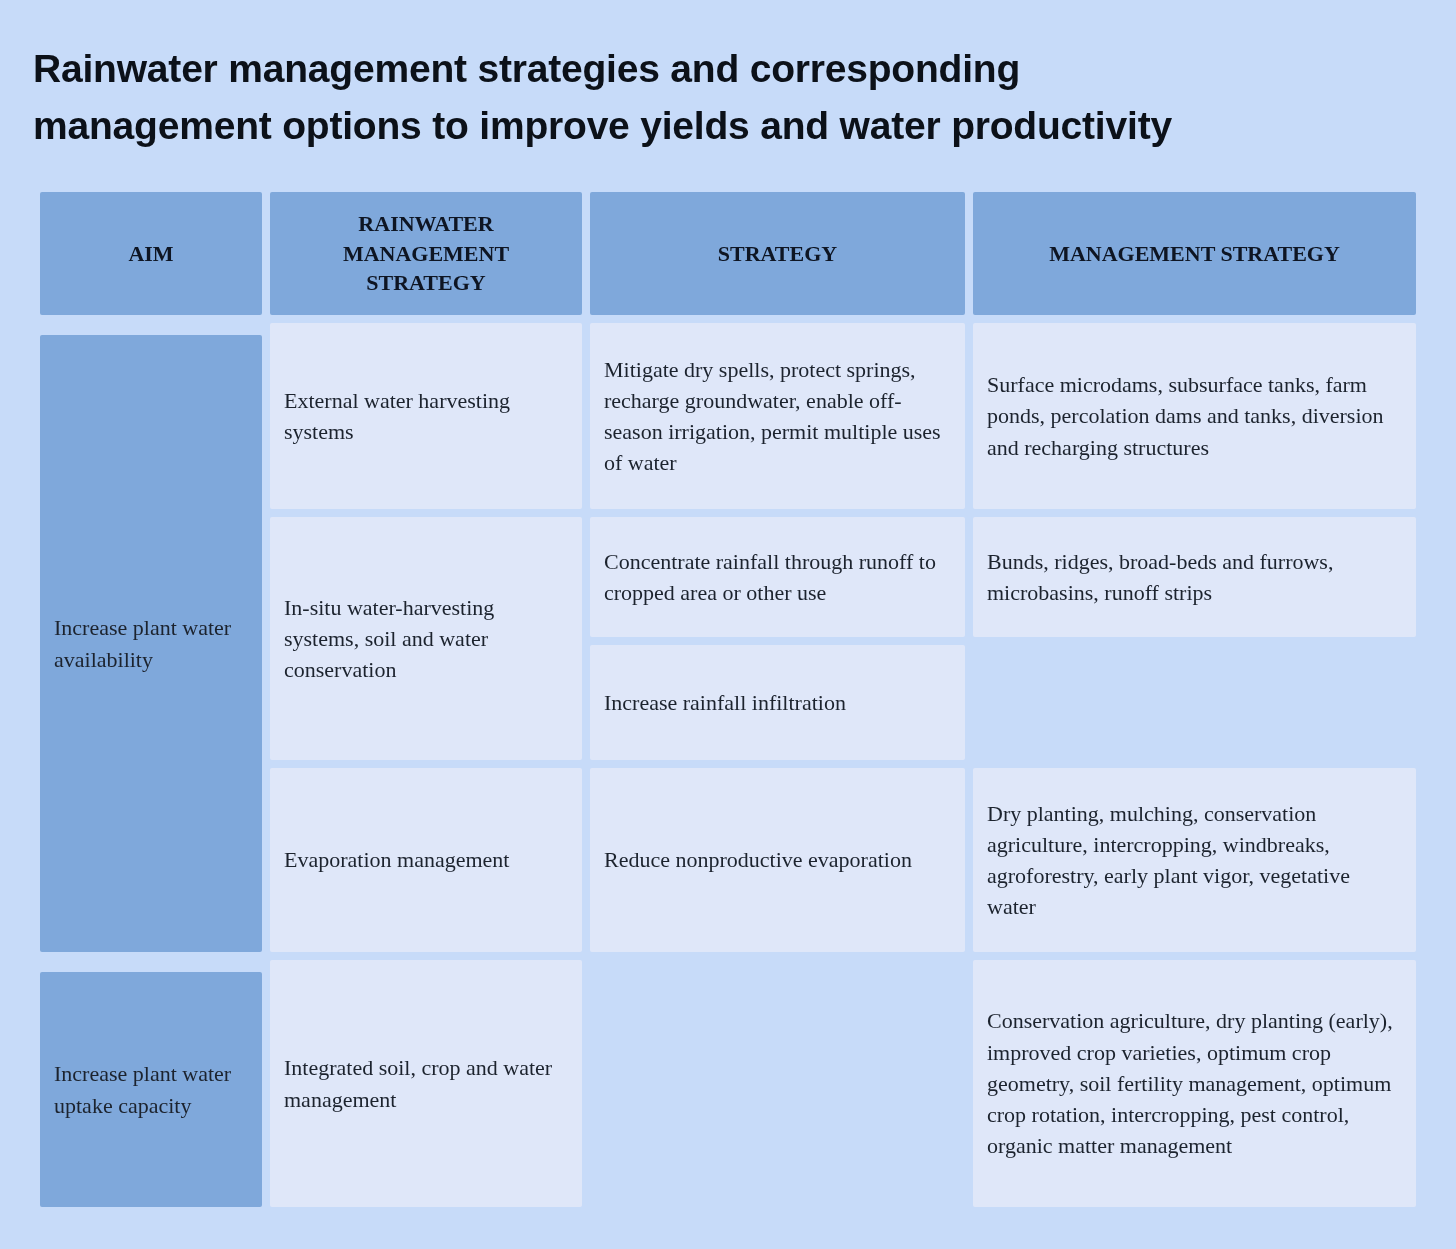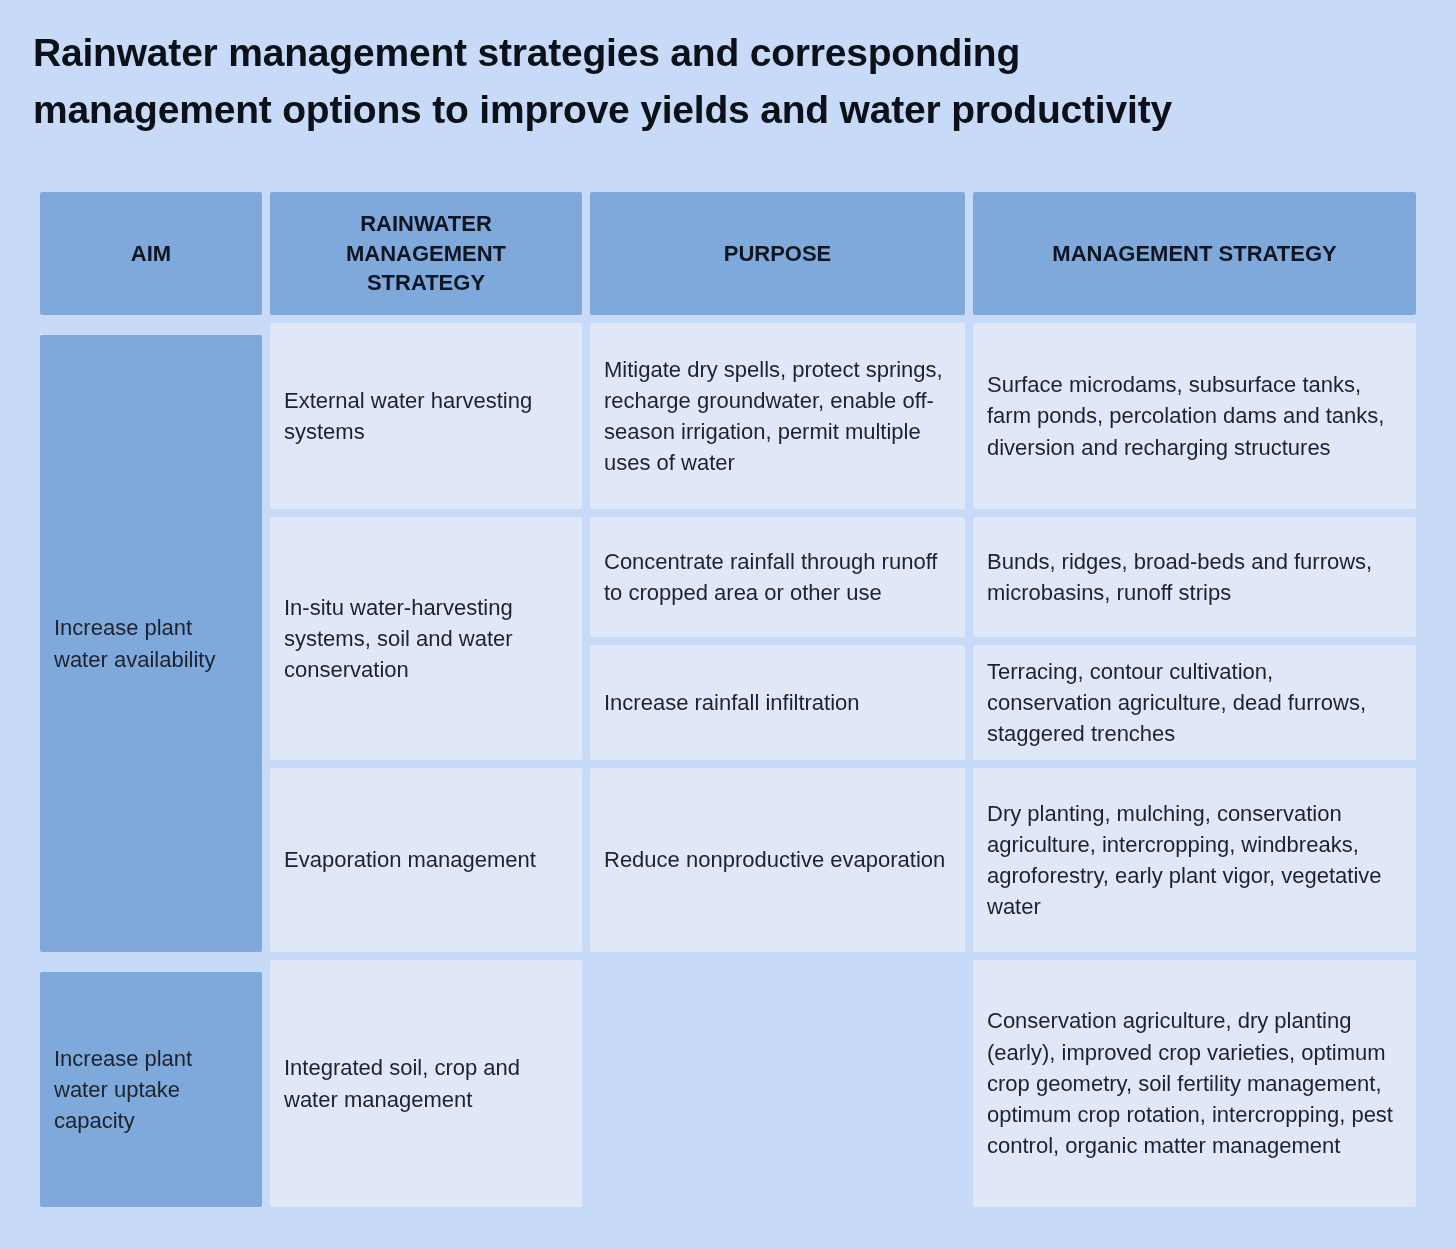--- a/index.html
+++ b/index.html
@@ -4,38 +4,38 @@
 <style>
   html,body{margin:0;padding:0;}
   body{
     width:1456px;height:1249px;
     background:#c7dbf9;
     font-family:"Liberation Sans",sans-serif;
     overflow:hidden;
   }
   .page{position:relative;width:1456px;height:1249px;}
   .page-title{
-    position:absolute;left:33px;top:24px;
+    position:absolute;left:33px;top:40px;
     margin:0;width:1400px;
     font-size:39px;font-weight:bold;line-height:1.47;
     color:#0c1119;letter-spacing:-0.2px;
     white-space:pre-line;
   }
   .table{
     position:absolute;left:40px;top:192px;width:1376px;
     display:grid;
     grid-template-columns:222px 312px 375px 443px;
     grid-template-rows:123px 186px 120px 115px 184px 247px;
     gap:8px;
   }
   .cell{
     display:flex;align-items:center;
     border-radius:2px;
     font-size:22px;line-height:1.42;color:#1c232e;
-    padding:12px 14px;box-sizing:border-box;
+    padding:12px 14px;box-sizing:border-box;font-family:Liberation Serif, serif;
   }
   .head{
     background:#7fa8db;
     font-weight:bold;font-size:22px;color:#0e1523;
     justify-content:center;text-align:center;
     padding:12px 30px;line-height:1.35;
   }
   .aim{
     background:#7fa8db;
     margin-top:12px;
@@ -70,36 +70,35 @@
 
 <div class="page">
 
   <h1 class="page-title">Rainwater management strategies and corresponding
 management options to improve yields and water productivity</h1>
 
   <div class="table">
 
     <div class="cell head h1c">AIM</div>
     <div class="cell head h2c">RAINWATER MANAGEMENT STRATEGY</div>
-    <div class="cell head h3c">PURPOSE</div>
+    <div class="cell head h3c">STRATEGY</div>
     <div class="cell head h4c">MANAGEMENT STRATEGY</div>
 
     <div class="cell aim aim-a">Increase plant water availability</div>
     <div class="cell data st1">External water harvesting systems</div>
 
     <div class="cell aim aim-b">Increase plant water uptake capacity</div>
     <div class="cell data st2">In-situ water-harvesting systems, soil and water conservation</div>
     <div class="cell data st3">Evaporation management</div>
     <div class="cell data st4">Integrated soil, crop and water management</div>
 
     <div class="cell data pu1">Mitigate dry spells, protect springs, recharge groundwater, enable off-season irrigation, permit multiple uses of water</div>
     <div class="cell data pu2">Concentrate rainfall through runoff to cropped area or other use</div>
     <div class="cell data pu3">Increase rainfall infiltration</div>
     <div class="cell data pu4">Reduce nonproductive evaporation</div>
 
     <div class="cell data op1">Surface microdams, subsurface tanks, farm ponds, percolation dams and tanks, diversion and recharging structures</div>
     <div class="cell data op2">Bunds, ridges, broad-beds and furrows, microbasins, runoff strips</div>
-    <div class="cell data op3">Terracing, contour cultivation, conservation agriculture, dead furrows, staggered trenches</div>
     <div class="cell data op4">Dry planting, mulching, conservation agriculture, intercropping, windbreaks, agroforestry, early plant vigor, vegetative water</div>
     <div class="cell data op5">Conservation agriculture, dry planting (early), improved crop varieties, optimum crop geometry, soil fertility management, optimum crop rotation, intercropping, pest control, organic matter management</div>
 
   </div>
 </div>
 
 </body></html>

